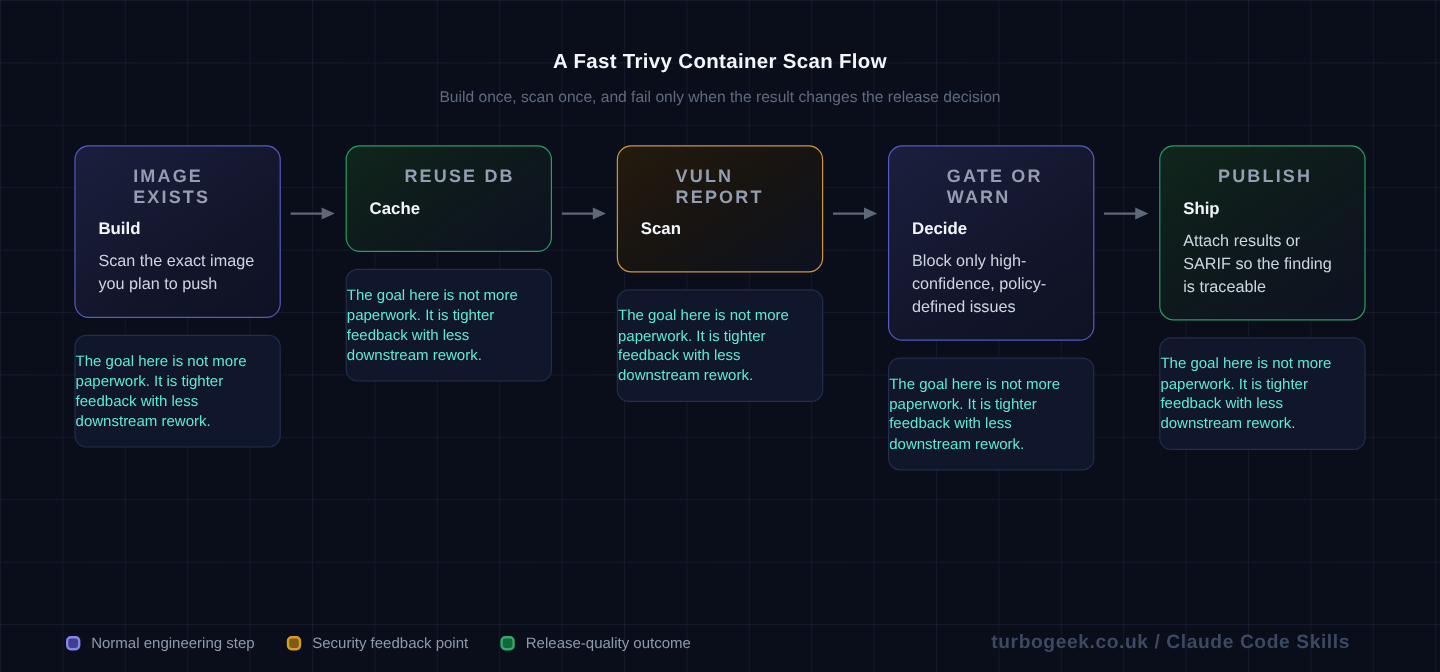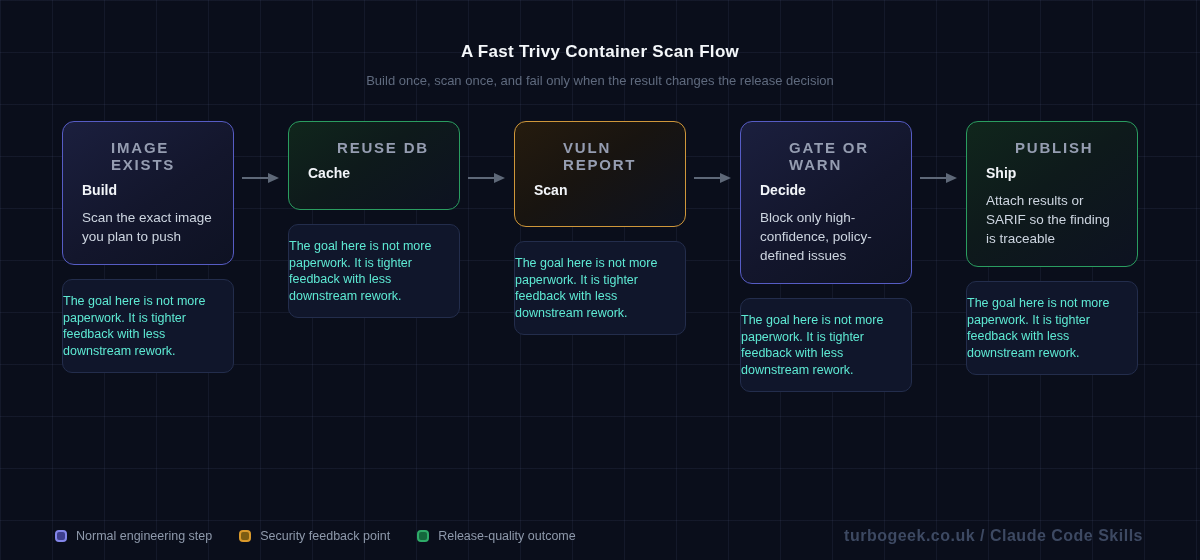--- a/index.html
+++ b/index.html
@@ -69,21 +69,21 @@
   }
 
   .arrow {
     flex:0 0 54px; width:54px;
     display:flex; justify-content:center;
     margin-top:51px;
   }
 
   
   .footer {
-    position:absolute; left:55px; right:57px; bottom:15px;
+    position:absolute; left:55px; right:75px; bottom:15px;
     display:flex; justify-content:space-between; align-items:center;
   }
   .legend { display:flex; align-items:center; gap:27px; }
   .legend-item { display:flex; align-items:center; gap:9px; }
   .swatch {
     width:12px; height:12px; border-radius:4px; border:2px solid;
     flex:0 0 auto;
   }
   .swatch.indigo { background:#3e3f8e; border-color:#8386ea; }
   .swatch.amber  { background:#7c5c12; border-color:#d9992b; }

